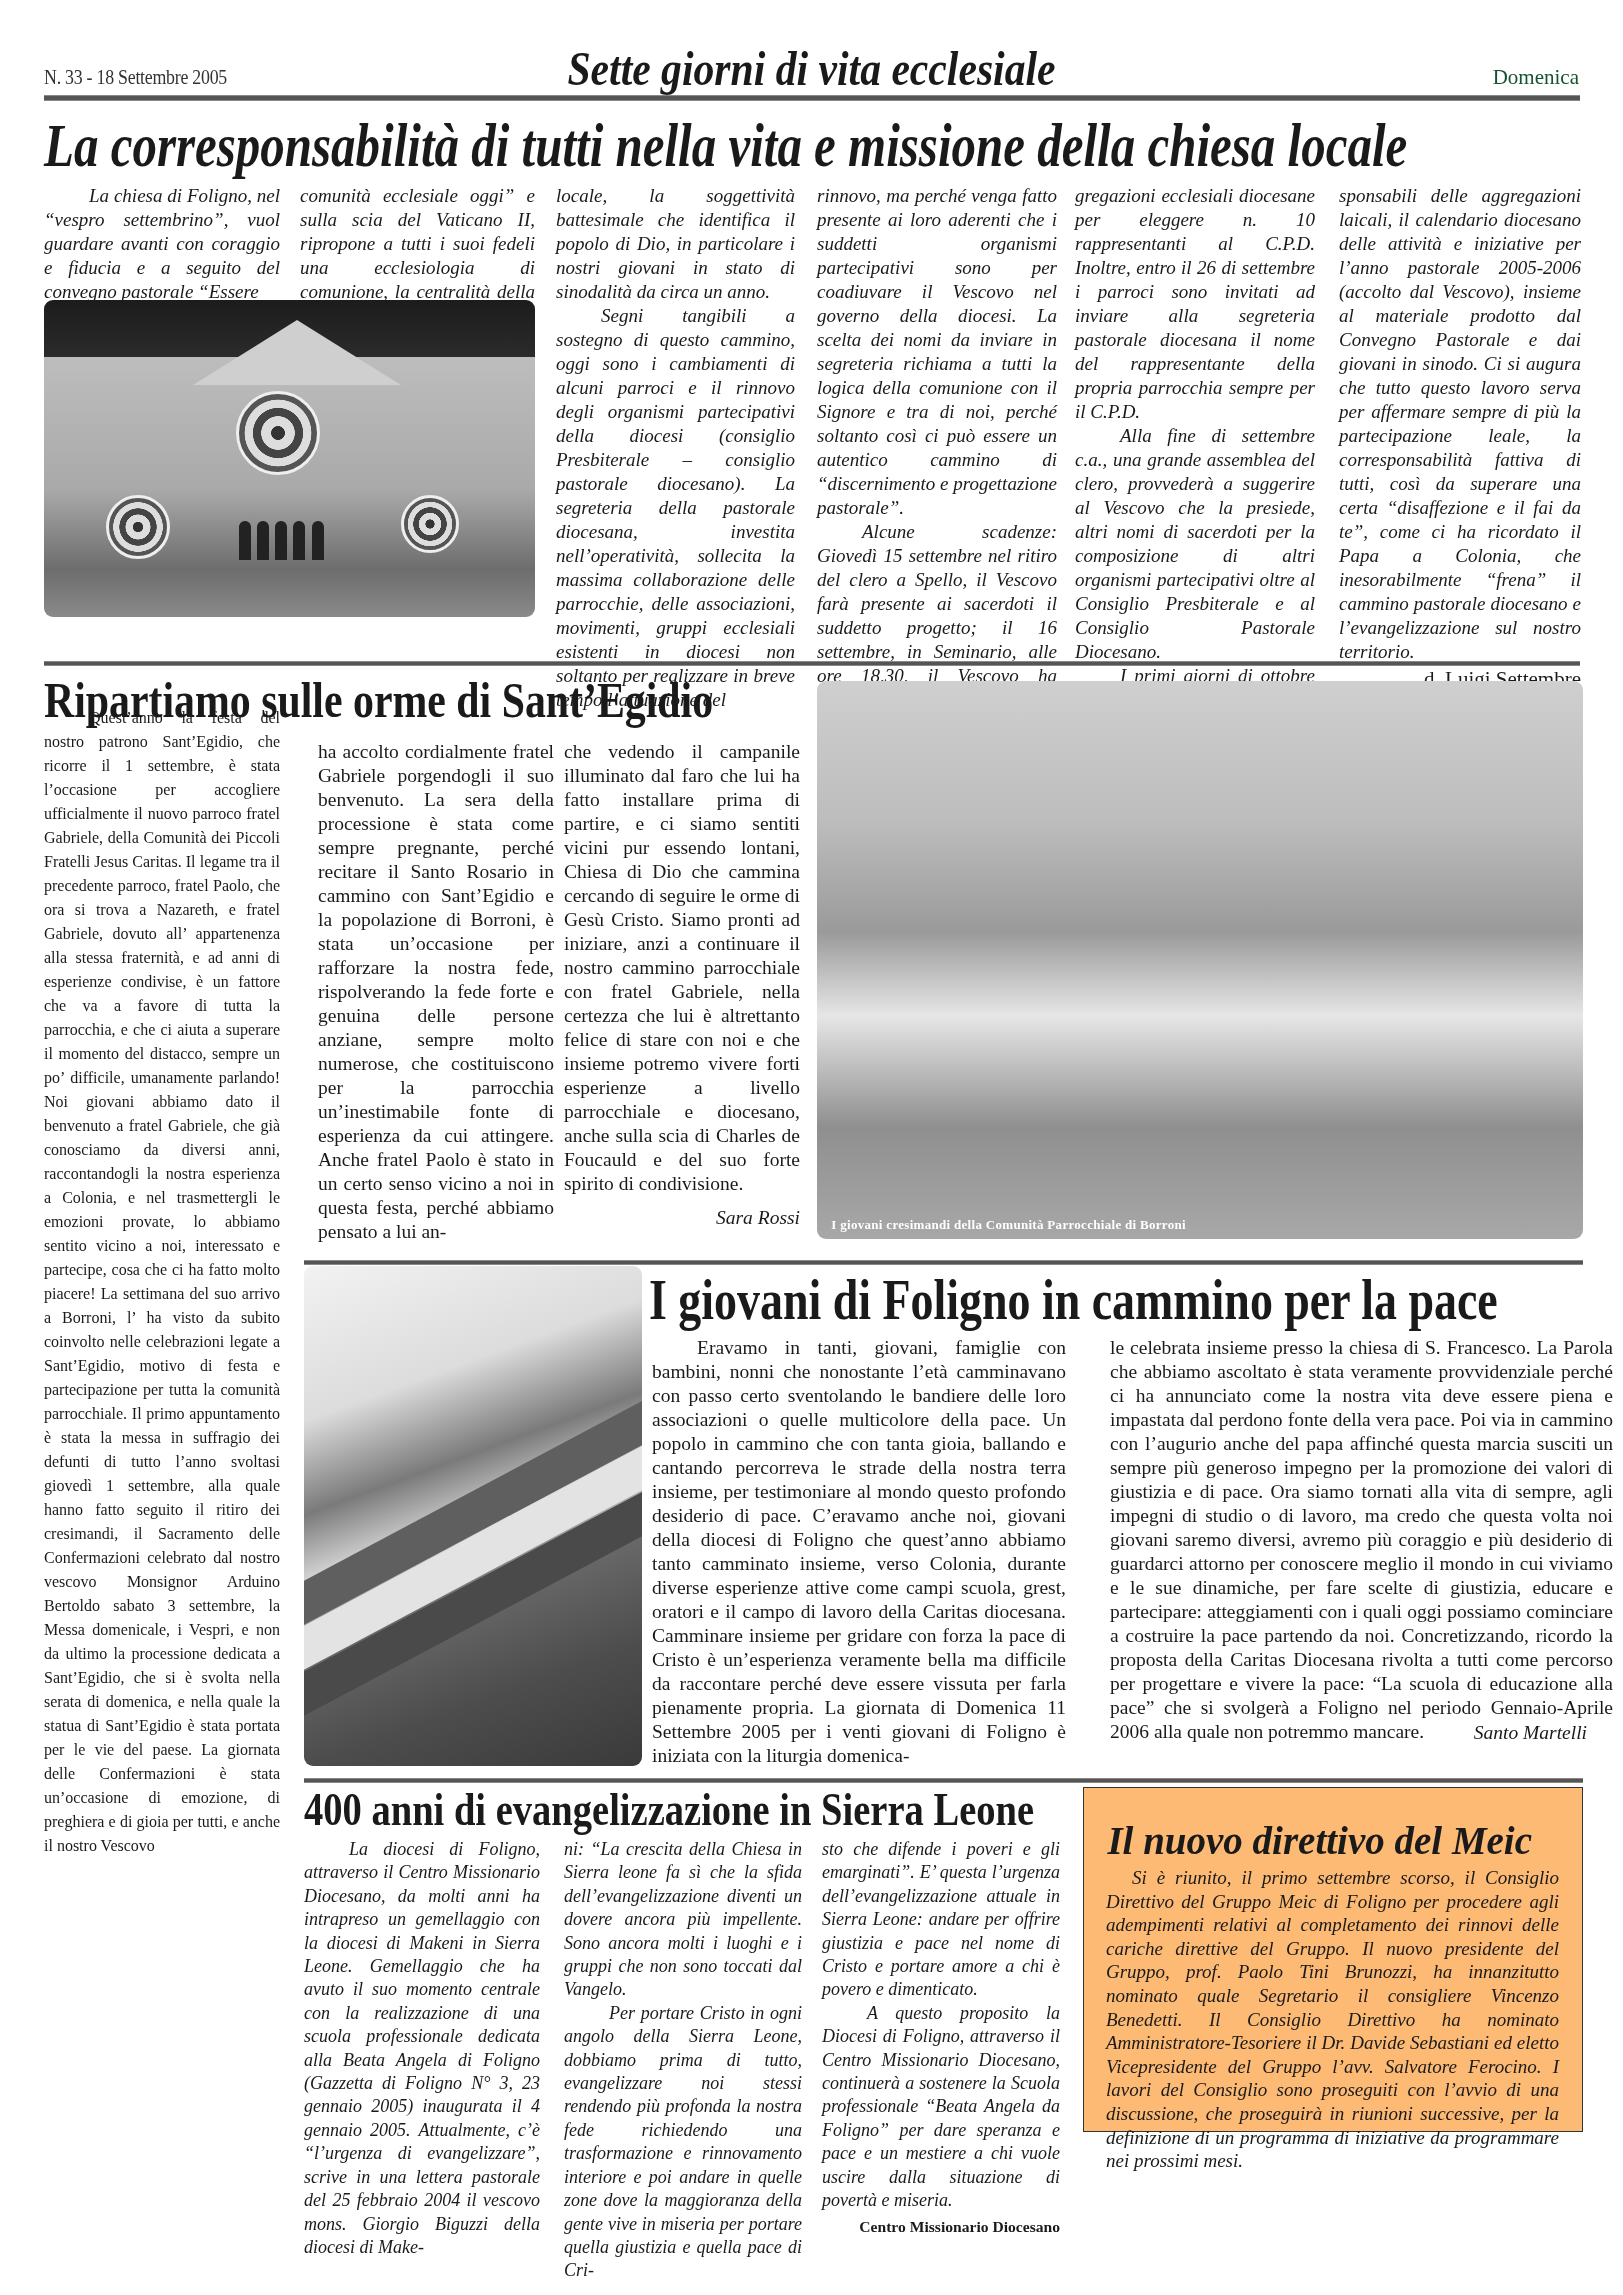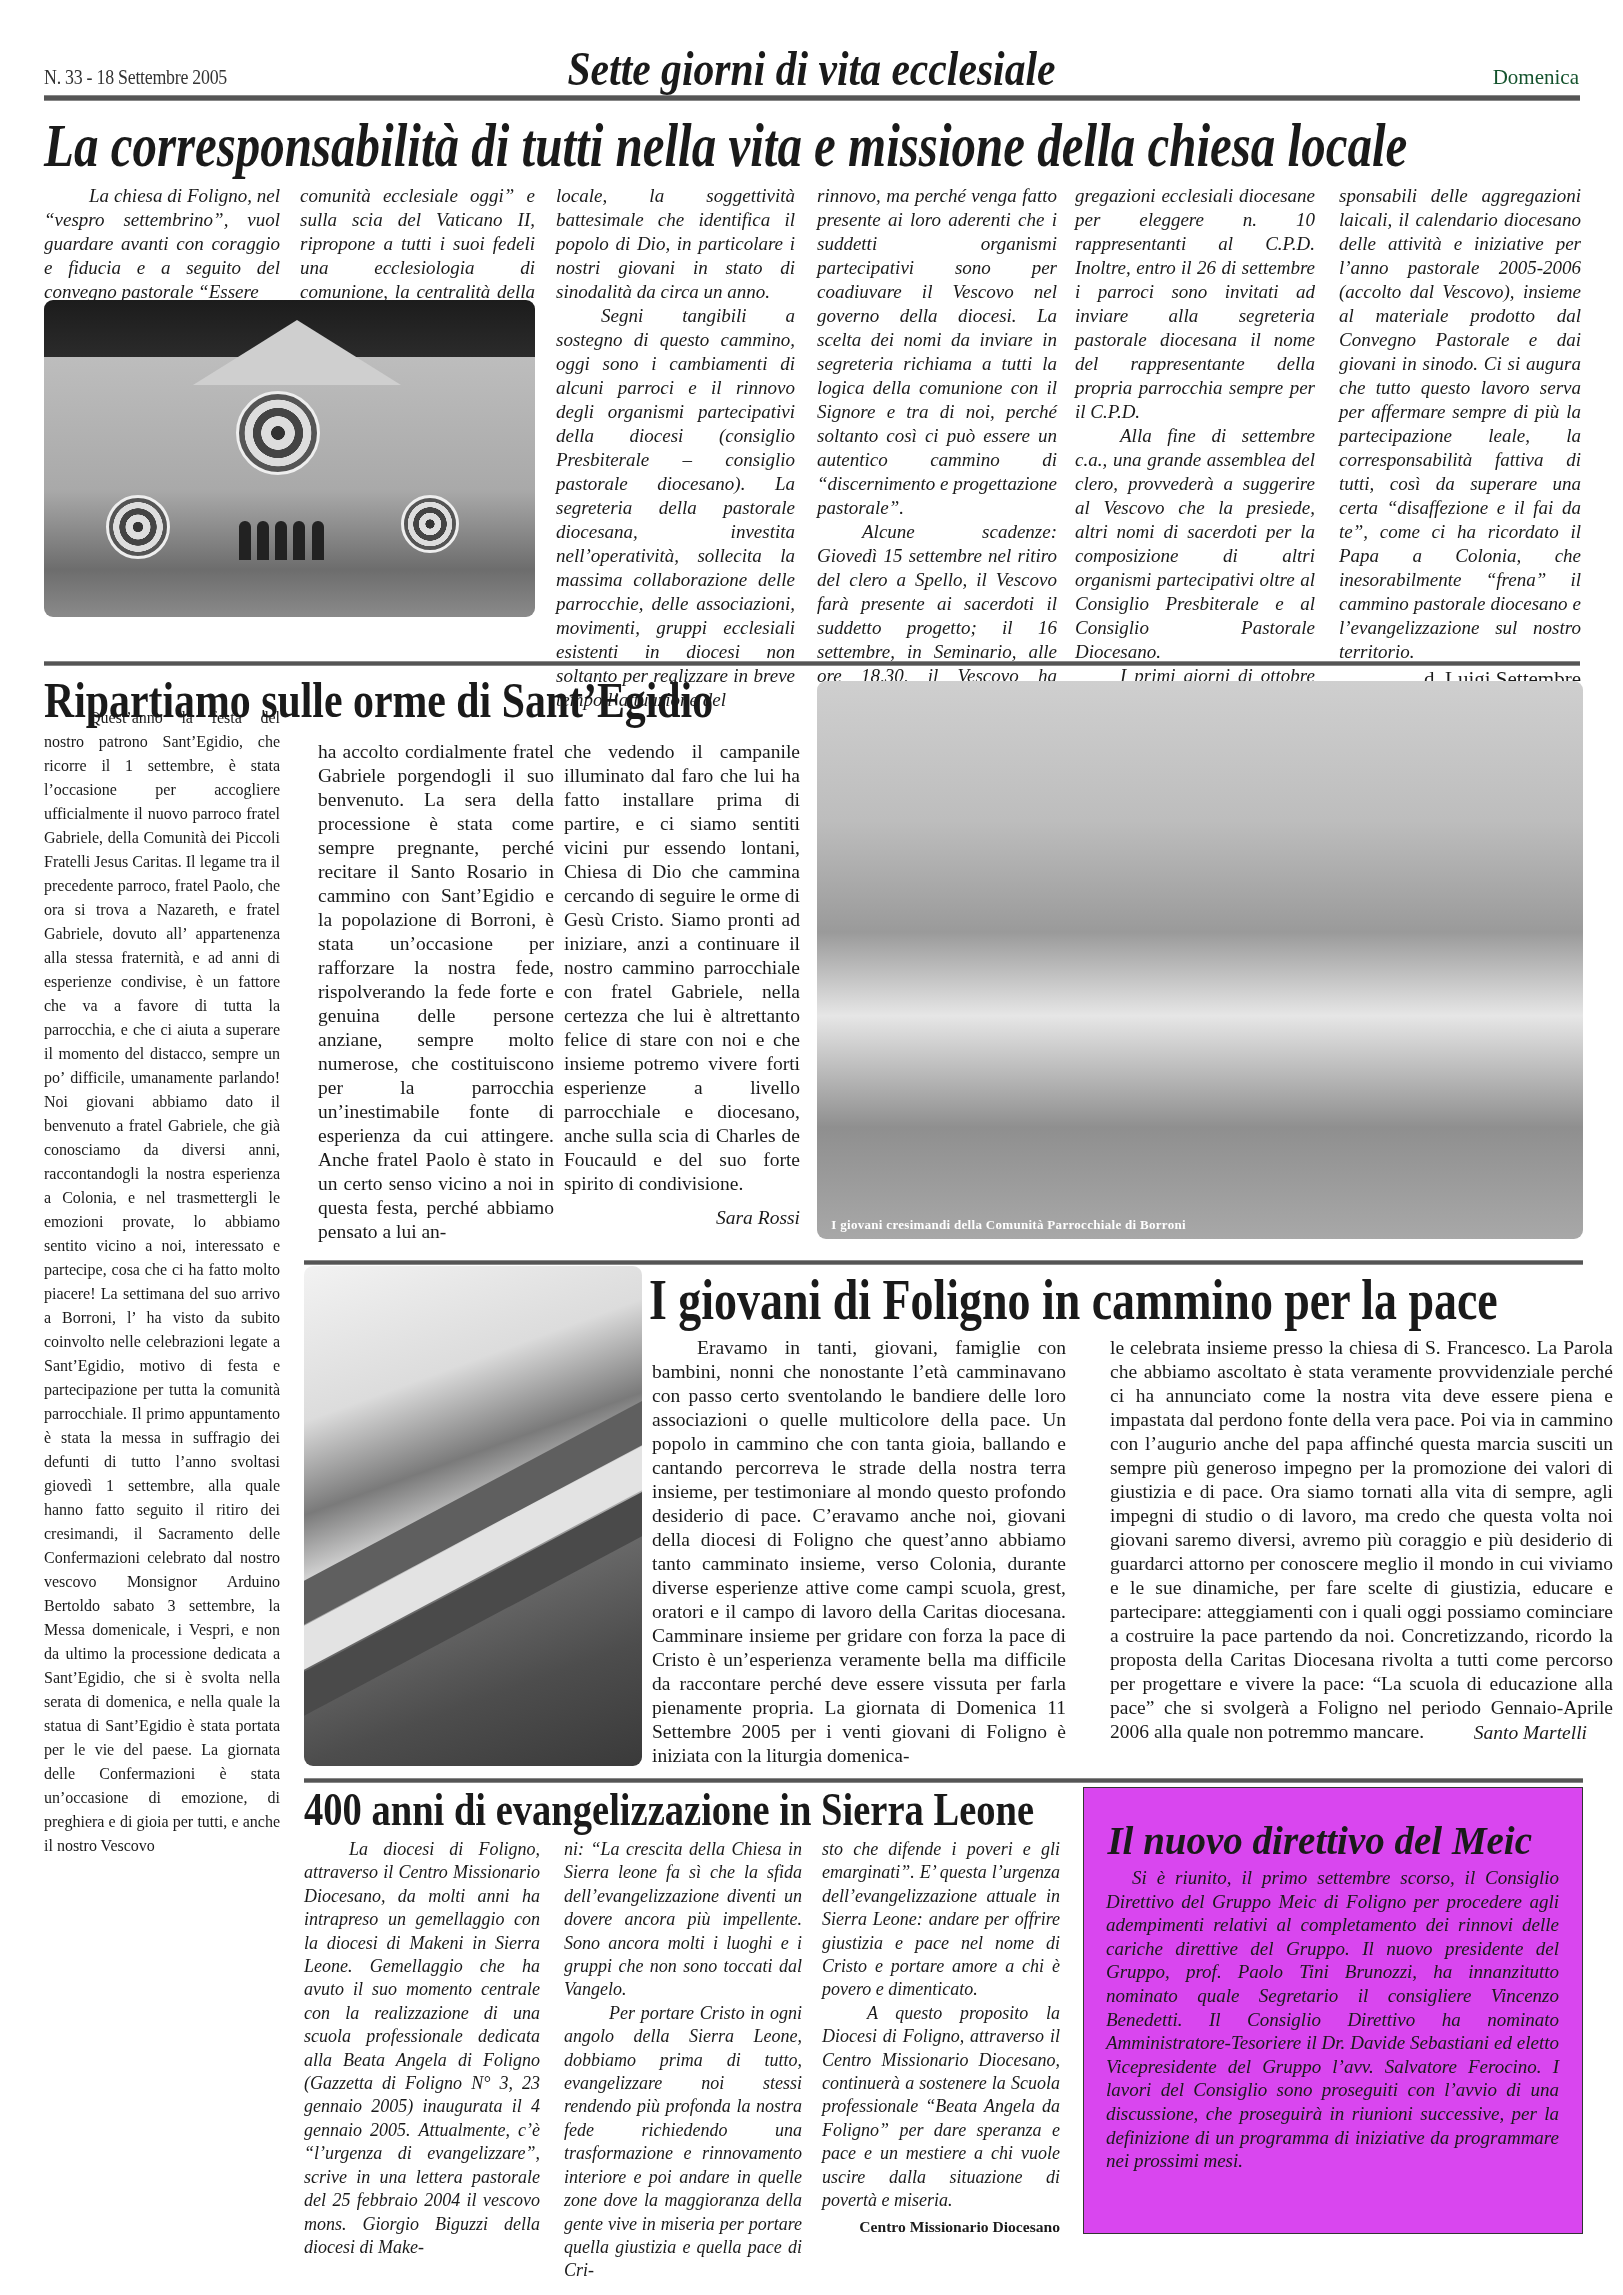--- a/index.html
+++ b/index.html
@@ -16,21 +16,21 @@
   .col p { margin:0; text-indent:45px; }
   .col p.noindent { text-indent:0; }
   .sig { text-align:right; font-style:normal; }
   .sig.it { font-style:italic; }
   .photo { position:absolute; overflow:hidden;border-radius:9px; }
   .photo-church { left:44px; top:300px; width:491px; height:317px; background:linear-gradient(180deg,#1c1c1c 0%,#2b2b2b 18%,#bdbdbd 18%,#a9a9a9 60%,#6d6d6d 85%,#8a8a8a 100%); }
   .photo-kids { left:817px; top:681px; width:766px; height:558px; background:linear-gradient(180deg,#cfcfcf 0%,#bdbdbd 25%,#9a9a9a 45%,#e6e6e6 60%,#8f8f8f 80%,#a8a8a8 100%); }
   .photo-peace { left:304px; top:1266px; width:338px; height:500px; background:linear-gradient(160deg,#f2f2f2 0%,#dcdcdc 25%,#7a7a7a 40%,#e0e0e0 52%,#6a6a6a 62%,#4d4d4d 80%,#3a3a3a 100%); }
   .caption-kids { position:absolute; left:14.3px; bottom:6.5px; color:#fff; font-size:13px; font-weight:bold; letter-spacing:0.3px; }
   .h2 { position:absolute; font-weight:bold; white-space:nowrap; transform-origin:left; }
-  .meic-box { position:absolute; left:1083px; top:1787px; width:500px; height:447px; background:#d946ef; border:1.9px solid #333; box-sizing:border-box; }
+  .meic-box { position:absolute; left:1083px; top:1787px; width:500px; height:345px; background:#fdba74; border:1.9px solid #333; box-sizing:border-box; }
   .meic-title { position:absolute; left:23.4px; top:30px; font-size:39px; font-style:italic; font-weight:bold; white-space:nowrap; }
   .meic-body { position:absolute; left:22px; top:78px; width:453px; font-size:19px; line-height:23.6px; font-style:italic; text-align:justify; }
   .meic-body p { margin:0; text-indent:26px; }
   
   .rose { position:absolute; border-radius:50%; border:3.9px solid #eee; background:radial-gradient(circle,#333 0 12%,#ddd 13% 30%,#444 31% 45%,#ddd 46% 60%,#555 61%); }
   .gable { position:absolute; width:0; height:0; border-left:104px solid transparent; border-right:104px solid transparent; border-bottom:65px solid #cfcfcf; }
   .arch { position:absolute; width:11.7px; height:39px; background:#222; border-radius:5.8px 5.8px 0 0; }
   .stripe { position:absolute; left:-39px; width:455px; height:39px; transform:rotate(-28deg); transform-origin:left; }
 </style>
 </head>

